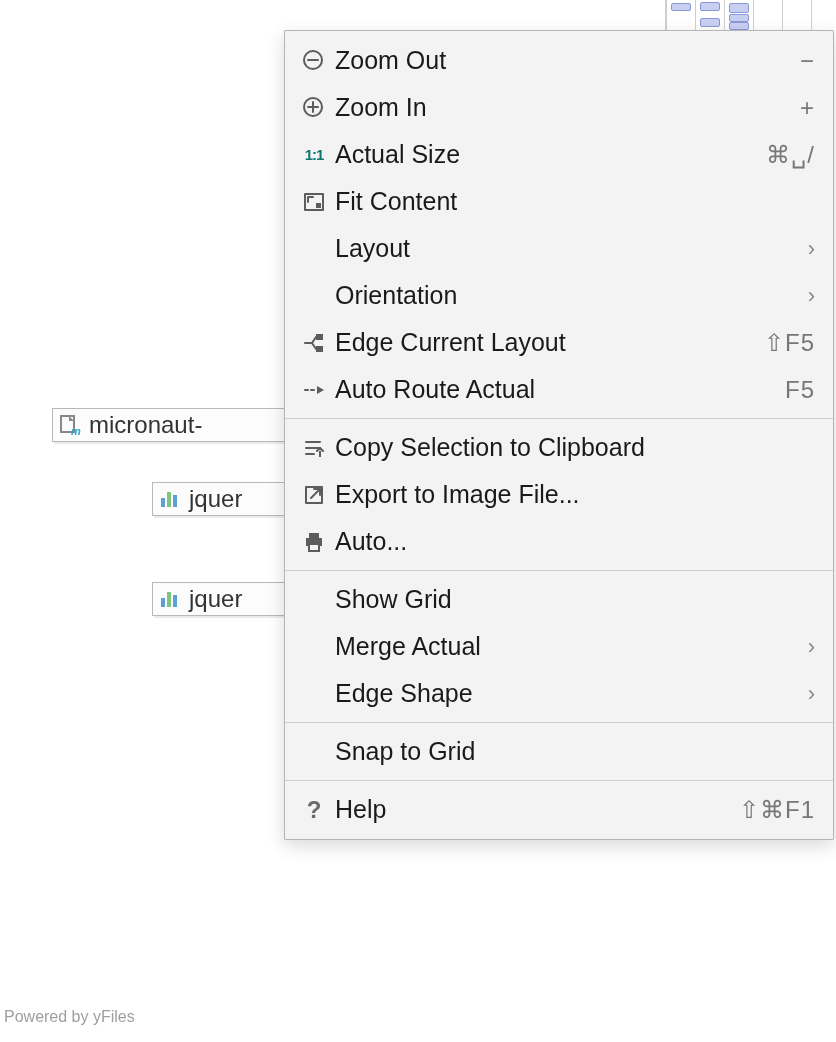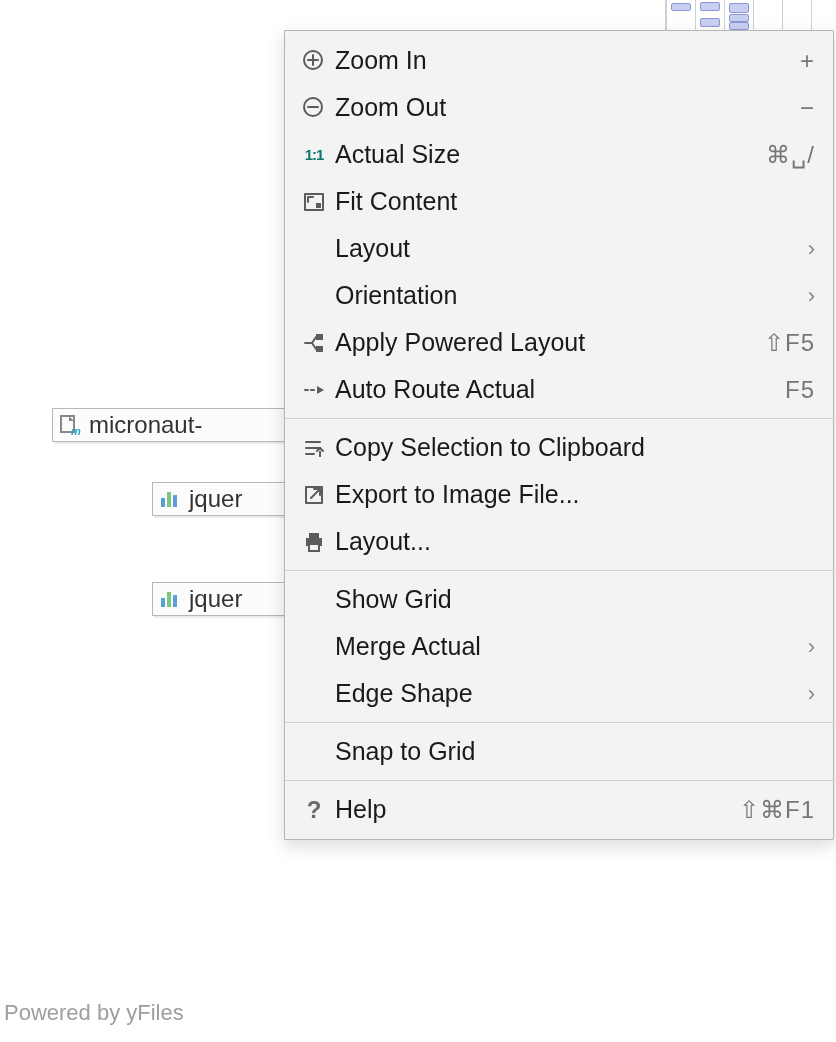--- a/index.html
+++ b/index.html
@@ -37,21 +37,21 @@
     height: 22px;
     display: inline-flex;
     align-items: center;
     justify-content: center;
   }
 
   .powered {
     position: absolute;
     left: 4px;
     bottom: 16px;
-    font-size: 22px;
+    font-size: 16px;
     color: #9e9e9e;
   }
 
   
   .minimap {
     position: absolute;
     top: 0;
     right: 0;
     width: 170px;
     height: 30px;
@@ -180,36 +180,36 @@
   <div class="cell"></div>
   <div class="cell"></div>
   <div class="cell"></div>
 </div>
 
 <div class="menu" id="context-menu">
     <div class="item">
       <span class="icon">
         <svg width="26" height="26" viewBox="0 0 26 26">
           <circle cx="12" cy="12" r="9" stroke="#5c5c5c" stroke-width="2" fill="none" stroke-linecap="round" stroke-linejoin="round"></circle>
+          <line x1="7" y1="12" x2="17" y2="12" stroke="#5c5c5c" stroke-width="2" fill="none" stroke-linecap="round" stroke-linejoin="round"></line>
+        </svg>
+      </span>
+      <span class="label">Zoom Out</span>
+      <span class="shortcut">−</span>
+    </div>
+    <div class="item">
+      <span class="icon">
+        <svg width="26" height="26" viewBox="0 0 26 26">
+          <circle cx="12" cy="12" r="9" stroke="#5c5c5c" stroke-width="2" fill="none" stroke-linecap="round" stroke-linejoin="round"></circle>
           <line x1="12" y1="7" x2="12" y2="17" stroke="#5c5c5c" stroke-width="2" fill="none" stroke-linecap="round" stroke-linejoin="round"></line>
           <line x1="7" y1="12" x2="17" y2="12" stroke="#5c5c5c" stroke-width="2" fill="none" stroke-linecap="round" stroke-linejoin="round"></line>
         </svg>
       </span>
       <span class="label">Zoom In</span>
       <span class="shortcut">+</span>
-    </div>
-    <div class="item">
-      <span class="icon">
-        <svg width="26" height="26" viewBox="0 0 26 26">
-          <circle cx="12" cy="12" r="9" stroke="#5c5c5c" stroke-width="2" fill="none" stroke-linecap="round" stroke-linejoin="round"></circle>
-          <line x1="7" y1="12" x2="17" y2="12" stroke="#5c5c5c" stroke-width="2" fill="none" stroke-linecap="round" stroke-linejoin="round"></line>
-        </svg>
-      </span>
-      <span class="label">Zoom Out</span>
-      <span class="shortcut">−</span>
     </div>
     <div class="item">
       <span class="icon">
         <span style="font-size:15px;font-weight:700;color:#0f766e;letter-spacing:-1px">1:1</span>
       </span>
       <span class="label">Actual Size</span>
       <span class="shortcut">⌘␣/</span>
     </div>
     <div class="item">
       <span class="icon">
@@ -233,21 +233,21 @@
     </div>
     <div class="item">
       <span class="icon">
         <svg width="24" height="24" viewBox="0 0 24 24">
           <rect x="14" y="3" width="7" height="6" fill="#5c5c5c"></rect>
           <rect x="14" y="15" width="7" height="6" fill="#5c5c5c"></rect>
           <polyline points="3,12 10,12 14,6" stroke="#5c5c5c" stroke-width="2" fill="none" stroke-linecap="round" stroke-linejoin="round"></polyline>
           <polyline points="10,12 14,18" stroke="#5c5c5c" stroke-width="2" fill="none" stroke-linecap="round" stroke-linejoin="round"></polyline>
         </svg>
       </span>
-      <span class="label">Apply Powered Layout</span>
+      <span class="label">Edge Current Layout</span>
       <span class="shortcut">⇧F5</span>
     </div>
     <div class="item">
       <span class="icon">
         <svg width="24" height="24" viewBox="0 0 24 24">
           <line x1="3" y1="12" x2="15" y2="12" stroke="#5c5c5c" stroke-width="2" fill="none" stroke-linecap="round" stroke-linejoin="round" stroke-dasharray="3 3"></line>
           <polygon points="15,8 22,12 15,16" fill="#5c5c5c"></polygon>
         </svg>
       </span>
       <span class="label">Auto Route Actual</span>
@@ -277,21 +277,21 @@
       <span class="label">Export to Image File...</span>
     </div>
     <div class="item">
       <span class="icon">
         <svg width="24" height="24" viewBox="0 0 24 24">
           <rect x="7" y="3" width="10" height="5" fill="#5c5c5c"></rect>
           <rect x="4" y="8" width="16" height="8" fill="#5c5c5c"></rect>
           <rect x="7" y="14" width="10" height="7" fill="#f3f3f3" stroke="#5c5c5c" stroke-width="2"></rect>
         </svg>
       </span>
-      <span class="label">Layout...</span>
+      <span class="label">Auto...</span>
     </div>
     <hr>
     <div class="item">
       <span class="icon"></span>
       <span class="label">Show Grid</span>
     </div>
     <div class="item">
       <span class="icon"></span>
       <span class="label">Merge Actual</span>
       <span class="chev">›</span>

